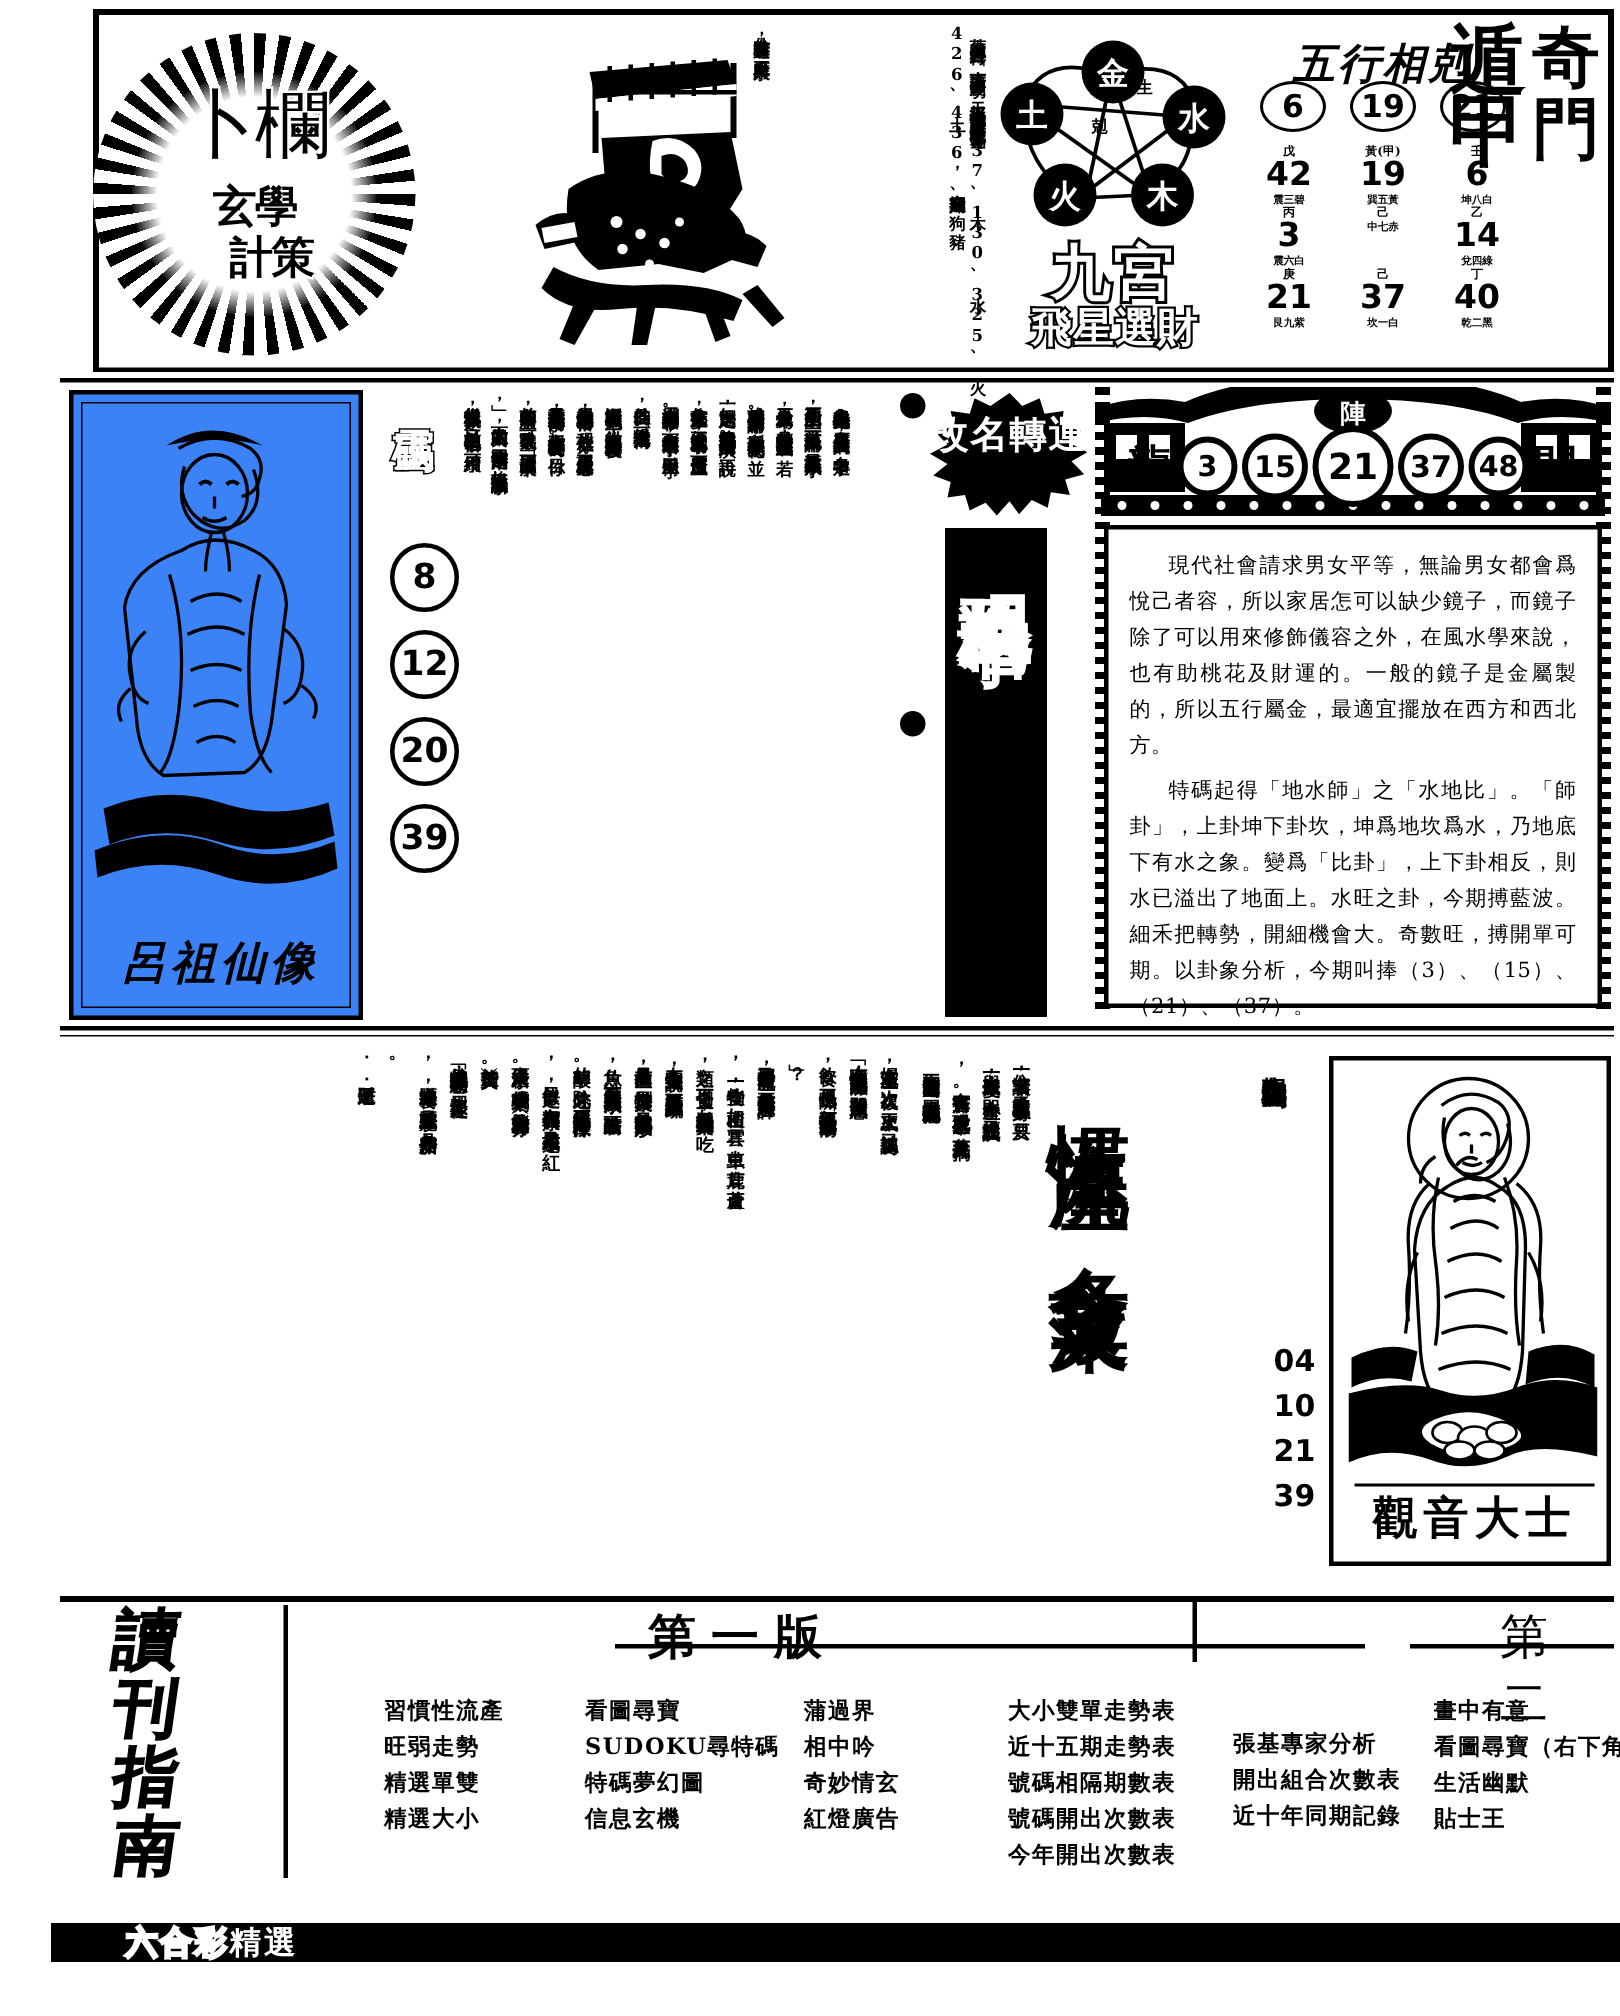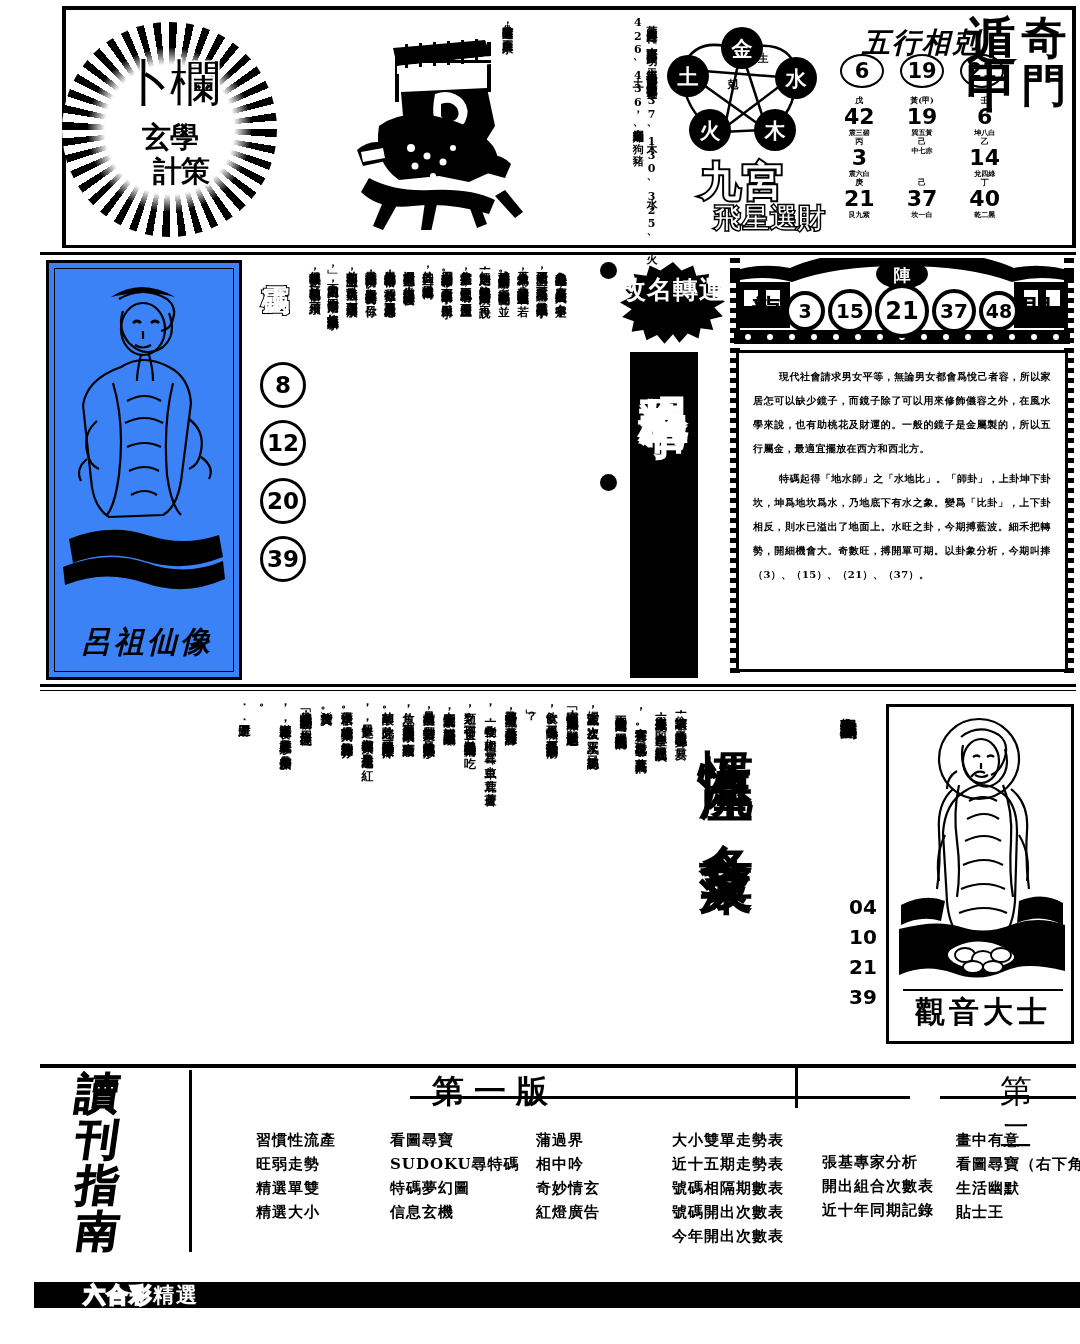--- a/index.html
+++ b/index.html
@@ -69,22 +69,22 @@
   
   .hdr-vpara { position:absolute; left:500px; top:16px; height:225px; }
   .hdr-vpara .vcol { height:225px; font-size:11px; }
 
   
   .wuxing { position:absolute; left:655px; top:22px; width:175px; height:230px; }
   .wuxing svg { position:absolute; left:0; top:0; width:175px; height:140px; }
   .wx-title1 { position:absolute; left:20px; top:132px; width:135px; text-align:center;
      font-family:"DejaVu Serif","Liberation Serif",serif; font-weight:900; font-size:40px;
      -webkit-text-stroke:4px #000; paint-order:stroke fill; color:#fff; letter-spacing:2px;}
-  .wx-title2 { position:absolute; left:6px; top:178px; width:165px; text-align:right;
-     font-family:"DejaVu Serif","Liberation Serif",serif; font-weight:400; font-size:27px;
+  .wx-title2 { position:absolute; left:6px; top:178px; width:165px; text-align:center;
+     font-family:"DejaVu Serif","Liberation Serif",serif; font-weight:700; font-size:27px;
      -webkit-text-stroke:3px #000; paint-order:stroke fill; color:#fff; letter-spacing:1px;}
 
   
   .wxk { position:absolute; left:828px; top:24px; width:188px; height:225px; }
   .wxk-title { position:absolute; left:0; top:0; width:188px; text-align:center;
      font-family:"DejaVu Serif","Liberation Serif",serif; font-weight:900; font-size:28px;
      letter-spacing:2px; font-style:italic; }
   .wxk-balls { position:absolute; left:4px; top:30px; width:180px; display:flex; justify-content:space-around; }
   .wxk-balls .circnum { width:44px; height:34px; border-width:2.5px; font-size:21px; }
   .wxk-grid { position:absolute; left:0; top:72px; width:188px;
@@ -152,21 +152,21 @@
   .dg-arch { position:absolute; left:0; top:0; width:344px; height:92px; }
   .dg-arch svg { width:100%; height:100%; }
   .dg-balls { position:absolute; left:0; top:26px; width:344px; display:flex; align-items:center; justify-content:center; gap:3px; }
   .dg-balls .side { font-family:"DejaVu Serif","Liberation Serif",serif; font-weight:900; font-size:30px; }
   .dg-balls .circnum { border-width:4px; font-size:19px; }
   .dg-balls .b-sm { width:40px; height:40px; }
   .dg-balls .b-md { width:44px; height:44px; font-size:20px; }
   .dg-balls .b-lg { width:54px; height:54px; font-size:24px; }
   .dg-body { position:absolute; left:6px; top:92px; width:332px; height:322px; border:3px solid #000; background:#fff; padding:12px 14px; }
   .dg-body p { margin:0 0 6px 0; font-family:"DejaVu Serif","Liberation Serif",serif;
-     font-weight:700; font-size:10px; line-height:24px; text-indent:26px; text-align:justify; letter-spacing:0.4px;}
+     font-weight:400; font-size:14px; line-height:24px; text-indent:26px; text-align:justify; letter-spacing:0.4px;}
   .dg-side-l { position:absolute; left:730px; top:258px; width:10px; height:420px;
      background:repeating-linear-gradient(#000 0 5px, #fff 5px 10px); }
   .dg-side-r { position:absolute; left:1064px; top:258px; width:10px; height:420px;
      background:repeating-linear-gradient(#000 0 5px, #fff 5px 10px); }
 
   .mid-rule2 { position:absolute; left:40px; top:684px; width:1036px; height:3px; background:#000; }
   .mid-rule2b { position:absolute; left:40px; top:690px; width:1036px; height:1px; background:#000; }
 
   
   .art-cols { position:absolute; left:62px; top:702px; width:538px; height:348px;

